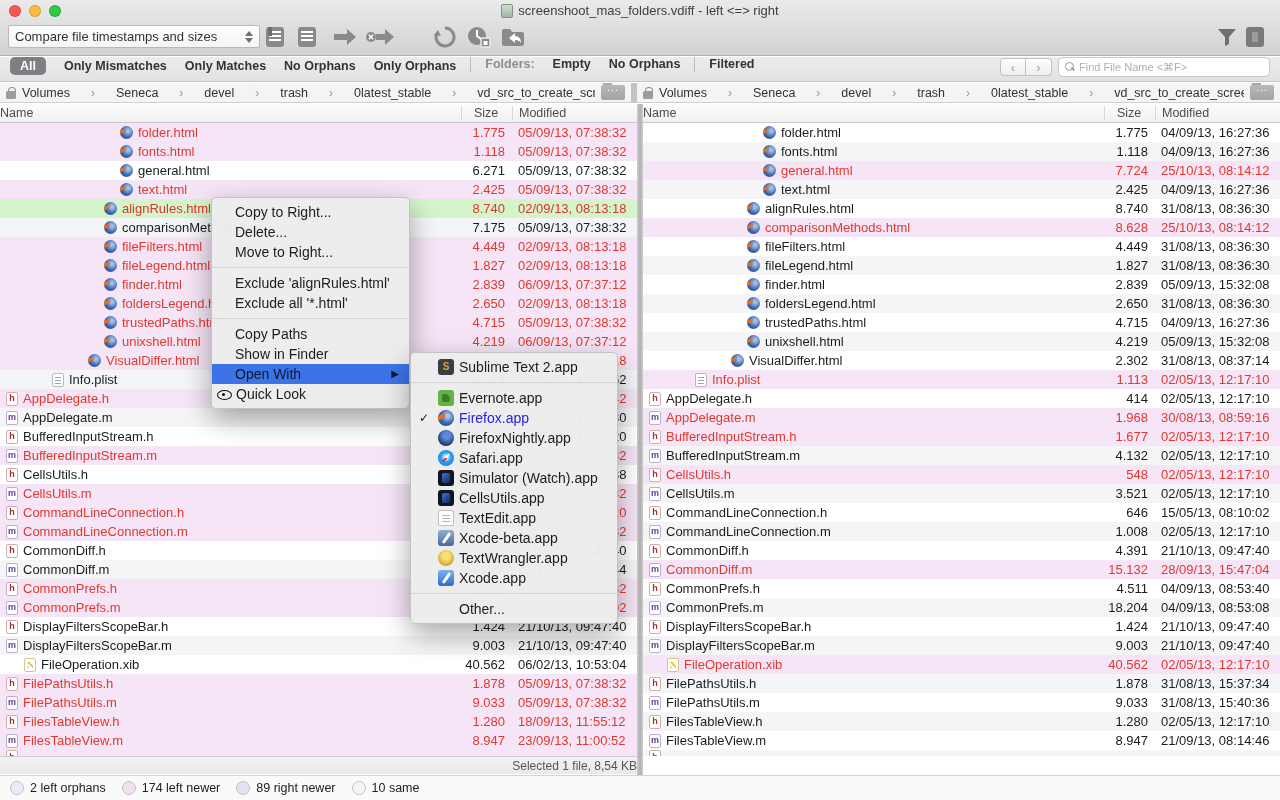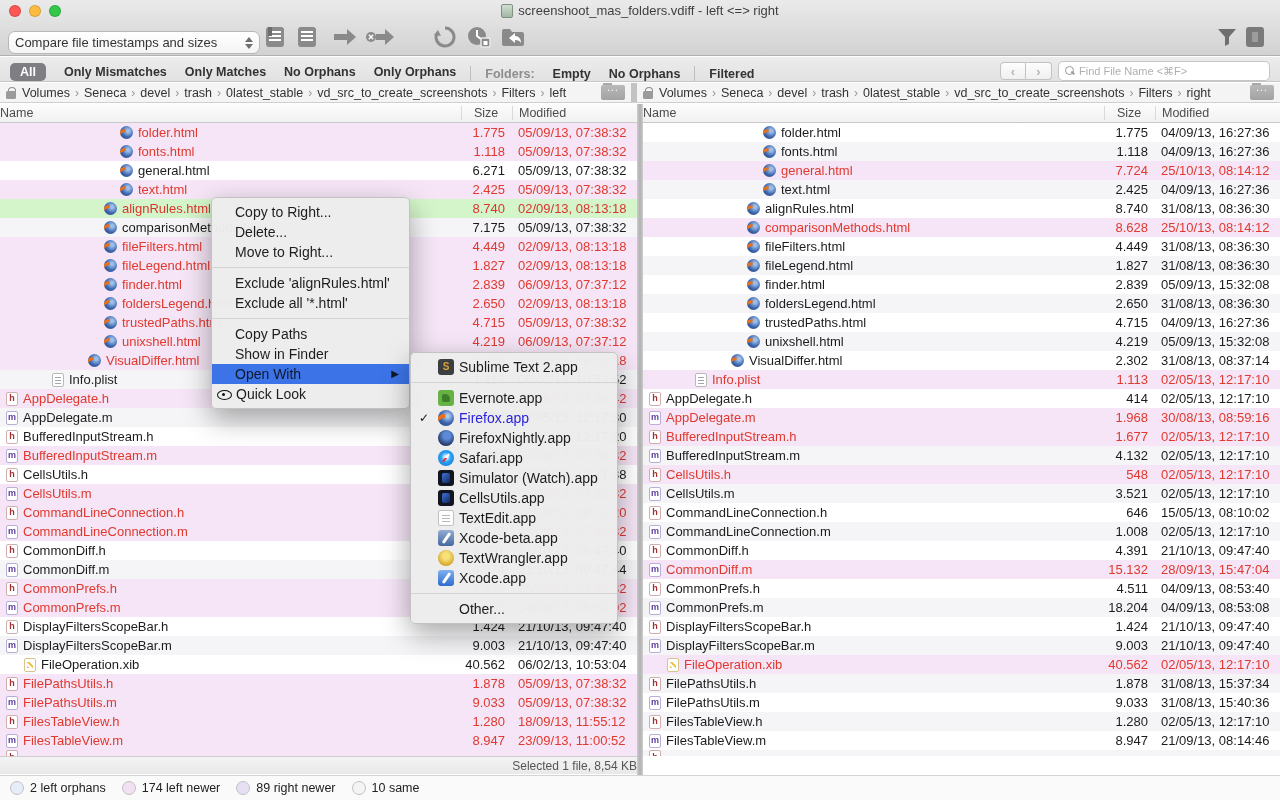--- a/index.html
+++ b/index.html
@@ -9,50 +9,50 @@
 
   
   .chrome{position:absolute;left:0;top:0;width:1280px;height:56px;background:linear-gradient(#eaeaea,#d2d2d2);border-bottom:1px solid #b2b2b2}
   .titlebar{position:relative;height:22px}
   .traffic{position:absolute;left:9px;top:5px;display:flex;gap:8px}
   .tl{width:12px;height:12px;border-radius:50%;border:0.5px solid rgba(0,0,0,.15)}
   .tl.red{background:#fc5753}.tl.yel{background:#fdbc40}.tl.grn{background:#33c748}
   .title{position:absolute;left:0;right:0;top:3px;text-align:center;font-size:13px;color:#3f3f3f;display:flex;justify-content:center;align-items:center;gap:5px}
   .tdoc{display:inline-block;width:12px;height:14px;background:linear-gradient(#cfe0d2,#9fb6a6);border:1px solid #7d927f;border-radius:2px}
   .toolbar{position:relative;height:33px}
-  .cmp-select{position:absolute;left:8px;top:9px;width:252px;height:23px;background:linear-gradient(#fff,#f4f4f4);border:1px solid #b8b8b8;border-radius:7px;display:flex;align-items:center;padding:0 6px;font-size:13px;color:#333}
+  .cmp-select{position:absolute;left:8px;top:3px;width:252px;height:23px;background:linear-gradient(#fff,#f4f4f4);border:1px solid #b8b8b8;border-radius:2px;display:flex;align-items:center;padding:0 6px;font-size:13px;color:#333}
   .cmp-select .lbl{flex:1;white-space:nowrap;overflow:hidden}
   .updn{display:flex;flex-direction:column;gap:2px;margin-left:4px}
   .updn i{width:0;height:0;border-left:4px solid transparent;border-right:4px solid transparent}
   .updn i.u{border-bottom:5px solid #6f6f6f}.updn i.d{border-top:5px solid #6f6f6f}
   .tbtn{position:absolute;top:2px;height:26px;display:flex;align-items:center;justify-content:center}
   .tbtn svg{display:block}
   
-  .scopebar{position:absolute;left:0;top:57px;width:1280px;height:25px;background:linear-gradient(#ececec,#e2e2e2);border-bottom:1px solid #c6c6c6;display:flex;align-items:flex-end;font-size:12.5px;font-weight:700;color:#333}
+  .scopebar{position:absolute;left:0;top:57px;width:1280px;height:25px;background:linear-gradient(#ececec,#e2e2e2);border-bottom:1px solid #c6c6c6;display:flex;align-items:flex-start;font-size:12.5px;font-weight:700;color:#333}
   .scope-group{display:flex;align-items:center;gap:18px;padding:0 10px}
   .scope-btn{cursor:default;white-space:nowrap}
   .scope-btn.selected{background:#7e7e83;color:#fff;padding:2px 10px;border-radius:5px}
   .scope-div{width:1px;height:15px;background:#bdbdbd;margin:0 4px}
   .scope-label{color:#8d8d8d;font-weight:700}
   .scope-right{margin-left:auto;display:flex;align-items:center;gap:6px;padding-right:10px}
   .navbtns{display:flex}
   .navbtn{width:26px;height:18px;background:linear-gradient(#fdfdfd,#f0f0f0);border:1px solid #c2c2c2;display:flex;align-items:center;justify-content:center;color:#b5b5b5;font-size:13px;font-weight:700}
   .navbtn:first-child{border-radius:4px 0 0 4px}.navbtn:last-child{border-radius:0 4px 4px 0;border-left:none}
   .searchbox{width:212px;height:20px;background:#fff;border:1px solid #c6c6c6;border-radius:5px;display:flex;align-items:center;padding:0 6px;gap:4px}
   .mag{width:10px;height:10px;position:relative;flex:none}
   .mag::before{content:"";position:absolute;left:0;top:0;width:7px;height:7px;border:1.5px solid #9b9b9b;border-radius:50%}
   .mag::after{content:"";position:absolute;left:6px;top:6px;width:4px;height:1.5px;background:#9b9b9b;transform:rotate(45deg)}
   .searchbox input{border:none;outline:none;flex:1;font-size:11px;color:#333;background:transparent;font-family:inherit}
   .searchbox input::placeholder{color:#b0b0b0;font-weight:400}
   
   .crumbbar{position:absolute;left:0;top:83px;width:1280px;height:20px;background:#f4f4f4;border-bottom:1px solid #cfcfcf;display:flex;font-size:12.5px;color:#333}
   .crumbhalf{display:flex;align-items:center;gap:6px;padding:0 6px;overflow:hidden}
   .crumbhalf.l{width:637px;border-right:6px solid #c3c3c3}
   .crumbhalf.r{flex:1}
-  .crumbs{display:flex;align-items:flex-end;gap:5px;white-space:nowrap;overflow:hidden;flex:1}
+  .crumbs{display:flex;align-items:flex-end;gap:21px;white-space:nowrap;overflow:hidden;flex:1}
   .crumbs .sep{color:#999;font-size:12px}
   .folderbtn{flex:none;width:24px;height:15px;background:linear-gradient(#b9b9b9,#a2a2a2);border-radius:2px;position:relative}
   .folderbtn::before{content:"";position:absolute;left:2px;top:-3px;width:9px;height:3px;background:#a9a9a9;border-radius:2px 2px 0 0}
   .folderbtn::after{content:"...";position:absolute;left:0;right:0;top:-3px;text-align:center;color:#fff;font-size:10px;letter-spacing:1px}
   .lock{width:10px;height:12px;position:relative;flex:none}
   .lock::before{content:"";position:absolute;left:2px;top:0;width:6px;height:6px;border:1.5px solid #8e8e8e;border-radius:50% 50% 0 0;border-bottom:none}
   .lock::after{content:"";position:absolute;left:0;top:4px;width:10px;height:8px;background:#9b9b9b;border-radius:1.5px}
   
   .panes{position:absolute;left:0;top:104px;width:1280px;height:671px}
   .pane{position:absolute;top:0;height:671px;overflow:hidden}

